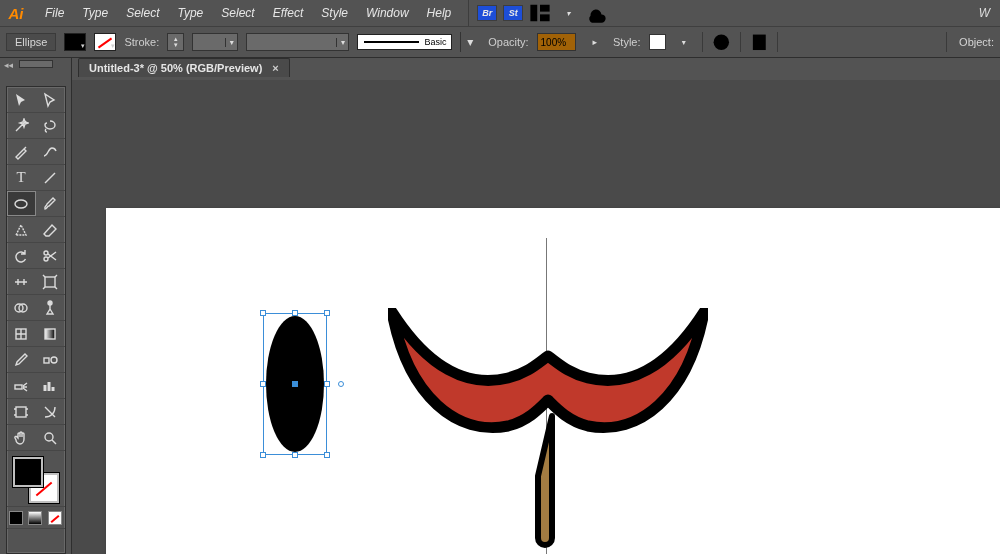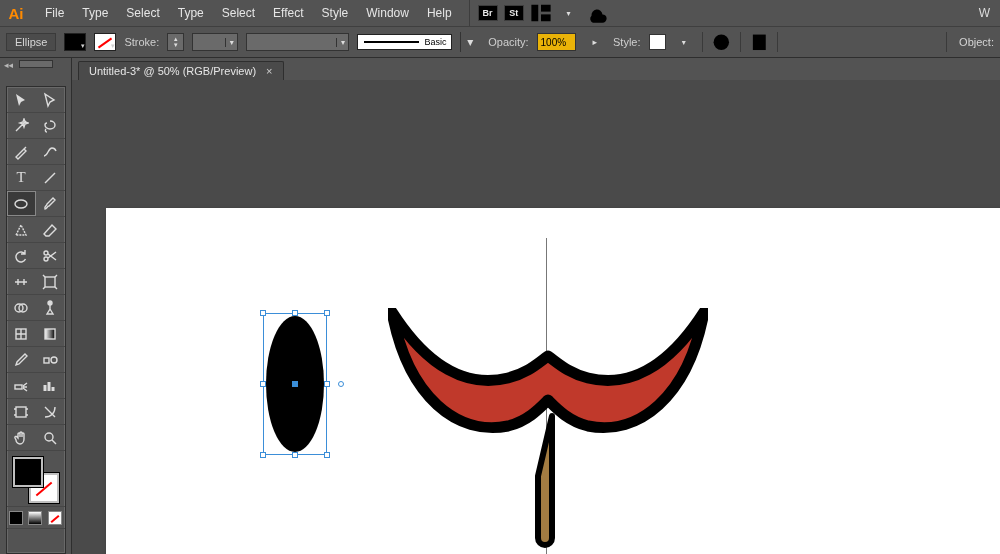--- a/index.html
+++ b/index.html
@@ -1,55 +1,55 @@
 <!DOCTYPE html>
 <html><head>
 <meta charset="utf-8">
 <style>
   * { box-sizing: border-box; margin:0; padding:0; font-family: "Segoe UI", Tahoma, sans-serif; user-select:none; }
   body { width:1000px; height:554px; background:#4a4a4a; overflow:hidden; position:relative; }
   
-  .menubar { height:26px; background:#535353; display:flex; align-items:center; padding:0 4px; color:#e6e6e6; font-size:12px; }
+  .menubar { height:26px; background:#535353; display:flex; align-items:center; padding:0 4px; color:#e6e6e6; font-size:12px;font-style:italic; }
   .logo { width:24px; height:24px; display:flex; align-items:center; justify-content:center; font-weight:700; color:#ff8a00; font-size:15px; margin-right:8px; }
   .menubar .menu-item { padding:8px 9px; line-height:26px; cursor:default; }
   .menubar .iconstrip { display:flex; gap:6px; align-items:center; margin-left:8px; padding-left:8px; border-left:1px solid #3d3d3d; height:100%; }
-  .sq { width:20px; height:16px; background:#000000; display:flex; align-items:center; justify-content:center; color:#e8e8e8; font-size:9px; font-weight:700; border:1px solid #3d3d3d; }
+  .sq { width:20px; height:16px; background:#1d4ed8; display:flex; align-items:center; justify-content:center; color:#e8e8e8; font-size:9px; font-weight:700; border:1px solid #3d3d3d; }
   .menubar .flex-fill { flex:1; }
   .shortcut-right { color:#dcdcdc; font-size:12px; padding:0 6px; }
 
   
   .optionsbar { height:32px; background:#535353; border-top:1px solid #3f3f3f; border-bottom:1px solid #2e2e2e; display:flex; align-items:center; padding:0 6px; gap:8px; color:#cfcfcf; font-size:11px; }
   .tool-label { background:#4b4b4b; border:1px solid #3a3a3a; padding:2px 8px; color:#d6d6d6; font-size:11px; }
   .swatch-pair { display:flex; gap:4px; align-items:center; }
   .swatch { width:22px; height:18px; border:1px solid #222; position:relative; }
   .swatch .chev { position:absolute; right:1px; bottom:0; font-size:7px; color:#cfcfcf; }
   .stroke-swatch { background:#fff; position:relative; }
   .stroke-swatch::after { content:""; position:absolute; left:2px; right:2px; top:50%; height:0; border-top:2px solid #f00; transform:rotate(-35deg); }
   .lbl { color:#cfcfcf; }
   .spin { width:18px; height:18px; border:1px solid #333; background:#6a6a6a; display:flex; flex-direction:column; justify-content:center; align-items:center; font-size:7px; color:#ddd; }
   .spin::before{content:"▲"; font-size:6px; line-height:6px;}
   .spin::after{content:"▼"; font-size:6px; line-height:6px;}
   .dd { display:flex; align-items:center; border:1px solid #333; background:#6a6a6a; height:18px; }
   .dd-body { width:32px; }
   .dd-arrow { width:12px; border-left:1px solid #333; display:flex; align-items:center; justify-content:center; font-size:8px; color:#ddd;}
   .stroke-profile { width:100px; height:16px; background:#fff; border:1px solid #222; display:flex; align-items:center; justify-content:flex-end; padding-right:4px; font-size:9px; color:#000; position:relative; }
   .stroke-profile::before { content:""; position:absolute; left:6px; right:32px; top:50%; border-top:2px solid #000; transform:translateY(-50%); }
-  .numfield { width:42px; height:18px; background:#eab308; border:1px solid #333; color:#000; font-size:10px; padding:0 3px; display:flex; align-items:center; }
+  .numfield { width:42px; height:18px; background:#a16207; border:1px solid #333; color:#000; font-size:10px; padding:0 3px; display:flex; align-items:center; }
   .miniwhite { width:18px; height:16px; background:#fff; border:1px solid #333; }
   .vsep { width:1px; height:20px; background:#3a3a3a; }
   .iconbtn { width:22px; height:20px; display:flex; align-items:center; justify-content:center; color:#ddd; font-size:12px; }
   .align-cluster { display:flex; gap:4px; }
   .shapes-label { color:#d4d4d4; margin-left:4px; }
 
   
   .tabstrip-row { display:flex; height:22px; }
   .panel-collapse-gutter { width:72px; background:#535353; border-right:1px solid #2e2e2e; display:flex; align-items:flex-start; justify-content:flex-start; padding:2px 4px; }
   .panel-collapse-gutter .arrows { color:#b7b7b7; font-size:9px; }
   .panel-collapse-gutter .grip { width:34px; height:8px; background:#6a6a6a; border:1px solid #333; margin-left:6px; }
-  .tabstrip { flex:1; background:#535353; display:flex; align-items:flex-end; padding-left:6px; }
+  .tabstrip { flex:1; background:#535353; display:flex; align-items:flex-start; padding-left:6px;font-weight:bold; }
   .tab { background:#4a4a4a; color:#e6e6e6; font-size:11px; padding:3px 10px; border:1px solid #2e2e2e; border-bottom:none; display:flex; align-items:center; gap:10px; border-radius:2px 2px 0 0; }
   .tab .close { color:#cfcfcf; font-size:11px; }
 
   
   .main-area { position:absolute; left:0; right:0; top:80px; bottom:0; display:flex; }
   .toolbox-wrap { width:72px; background:#535353; border-right:1px solid #2e2e2e; display:flex; justify-content:center; padding-top:6px; }
   .toolbox { width:60px; background:#535353; border:1px solid #2e2e2e; box-shadow: 0 0 0 1px #696969 inset; display:grid; grid-template-columns: 1fr 1fr; gap:0; align-content:start;}
   .tslot { height:26px; display:flex; align-items:center; justify-content:center; color:#dcdcdc; font-size:14px; border-bottom:1px solid #464646; cursor:default; }
   .tslot.selected { background:#3a3a3a; box-shadow: inset 0 0 0 1px #888; }
   .tslot svg { width:16px; height:16px; fill:none; stroke:#dcdcdc; stroke-width:1.4; }

